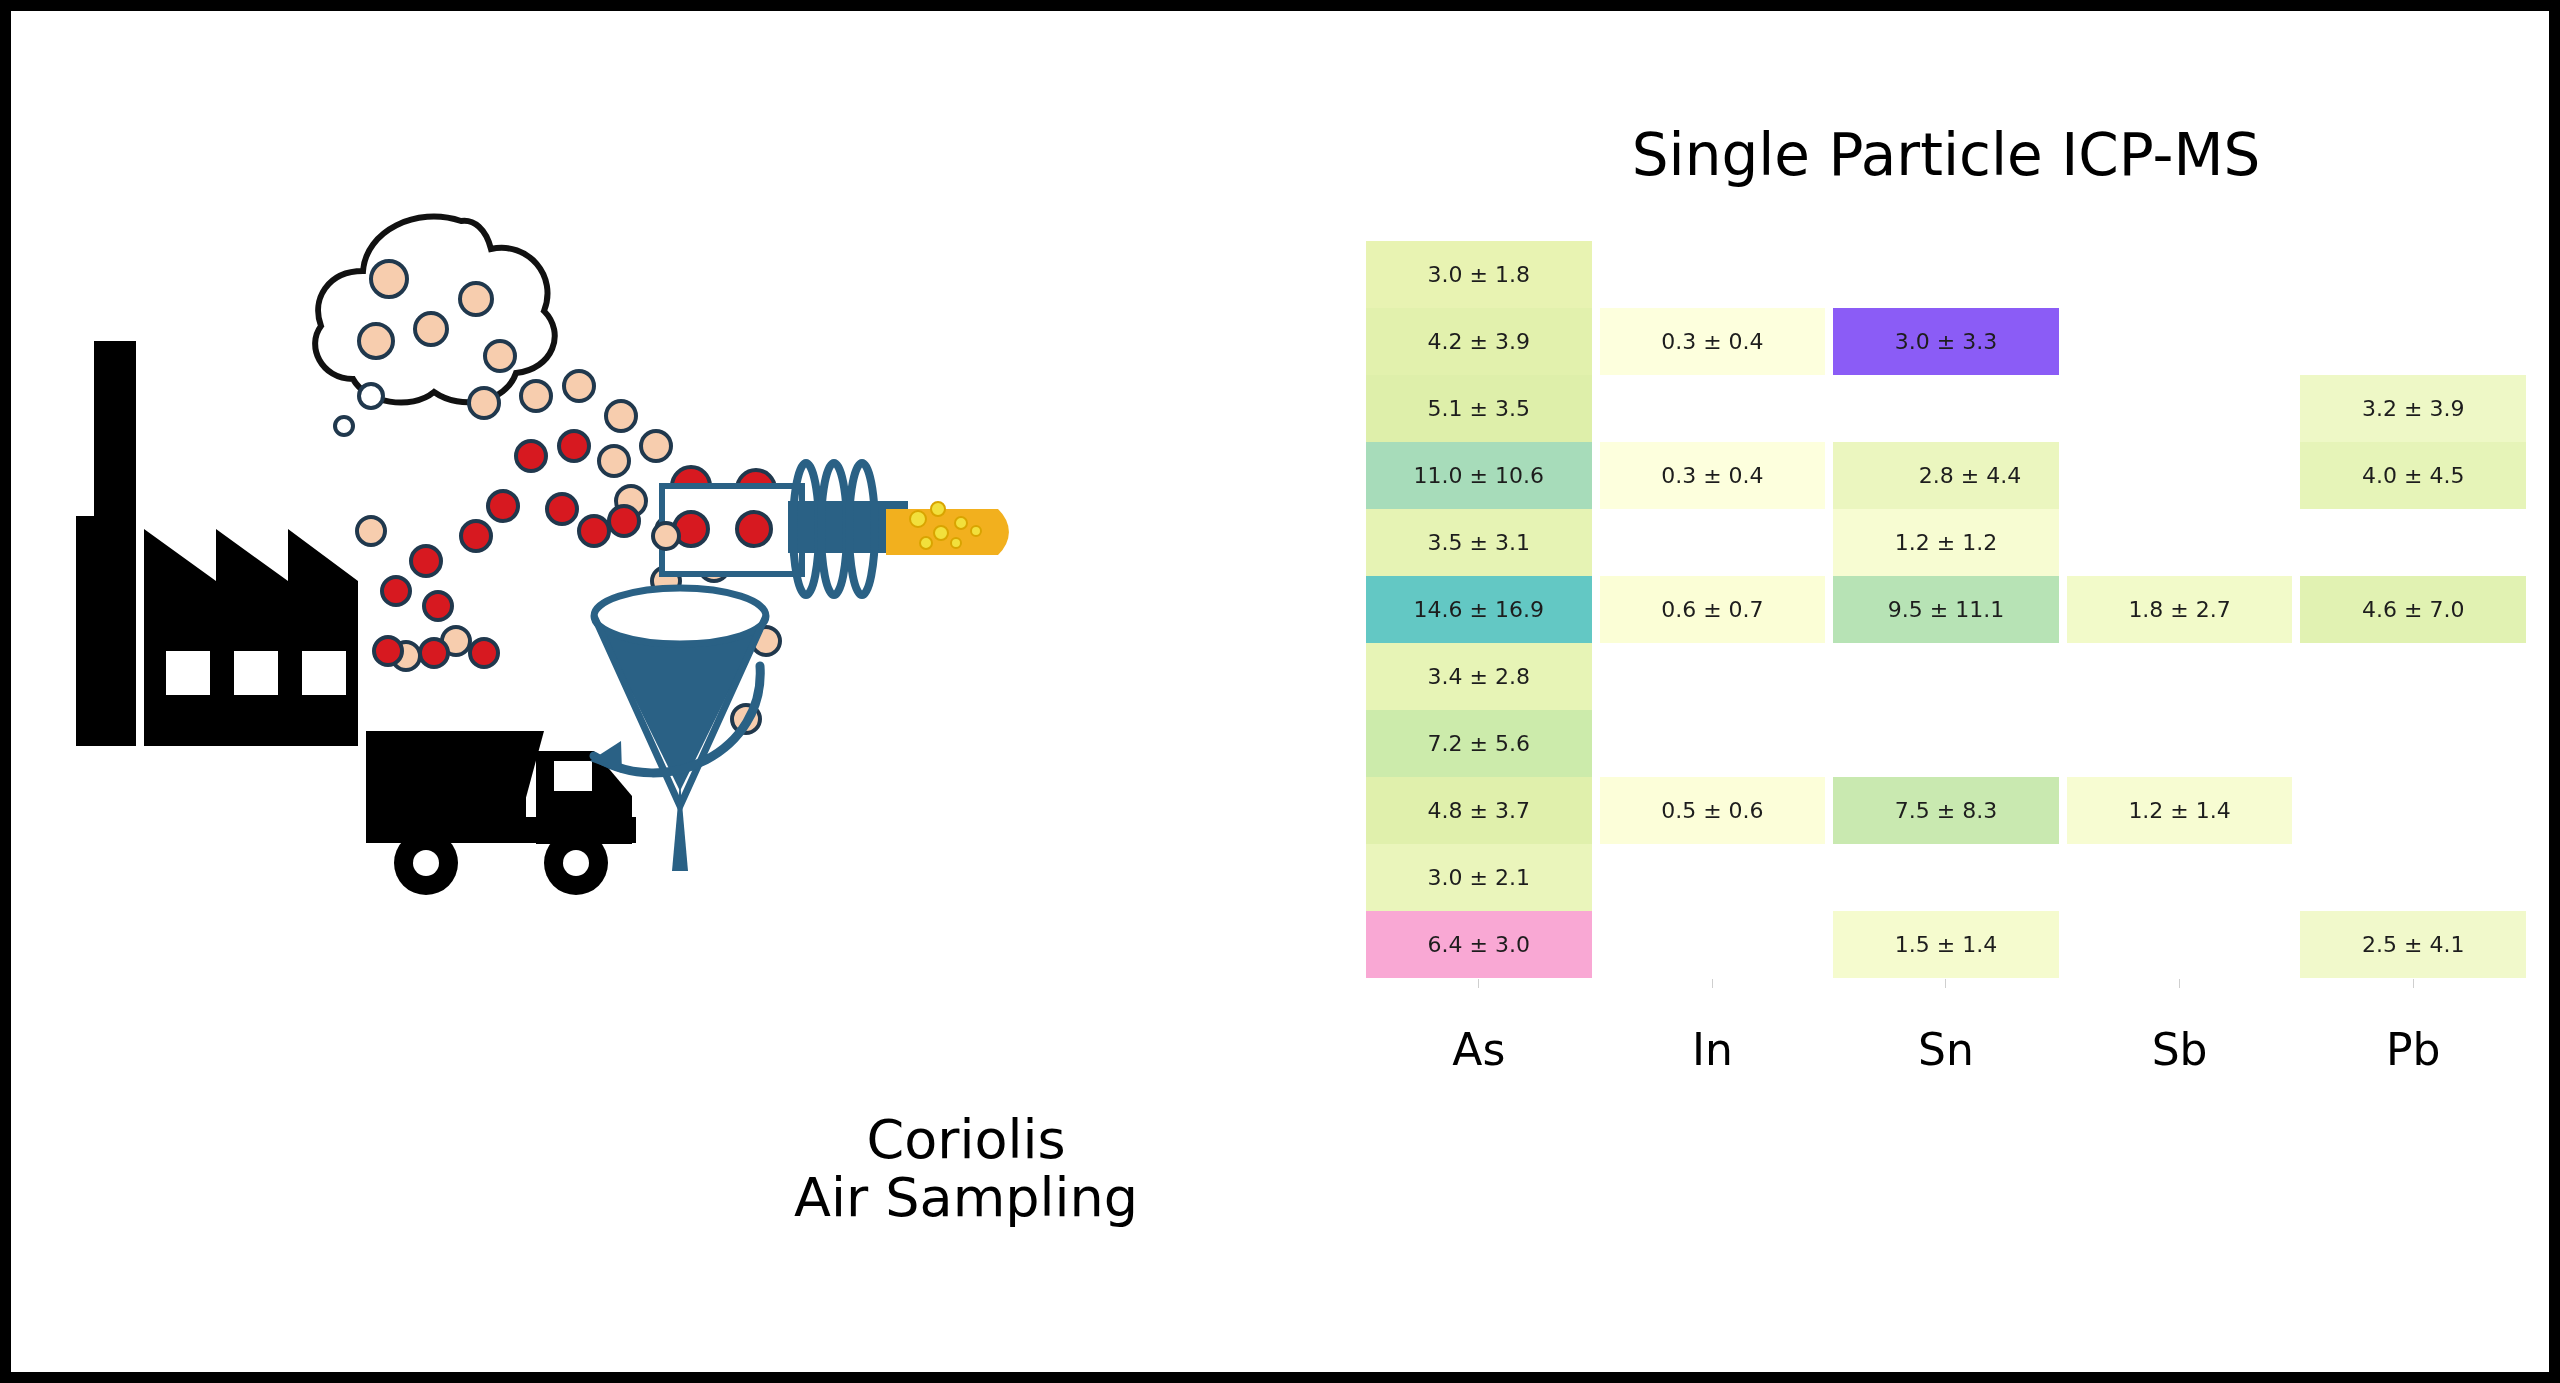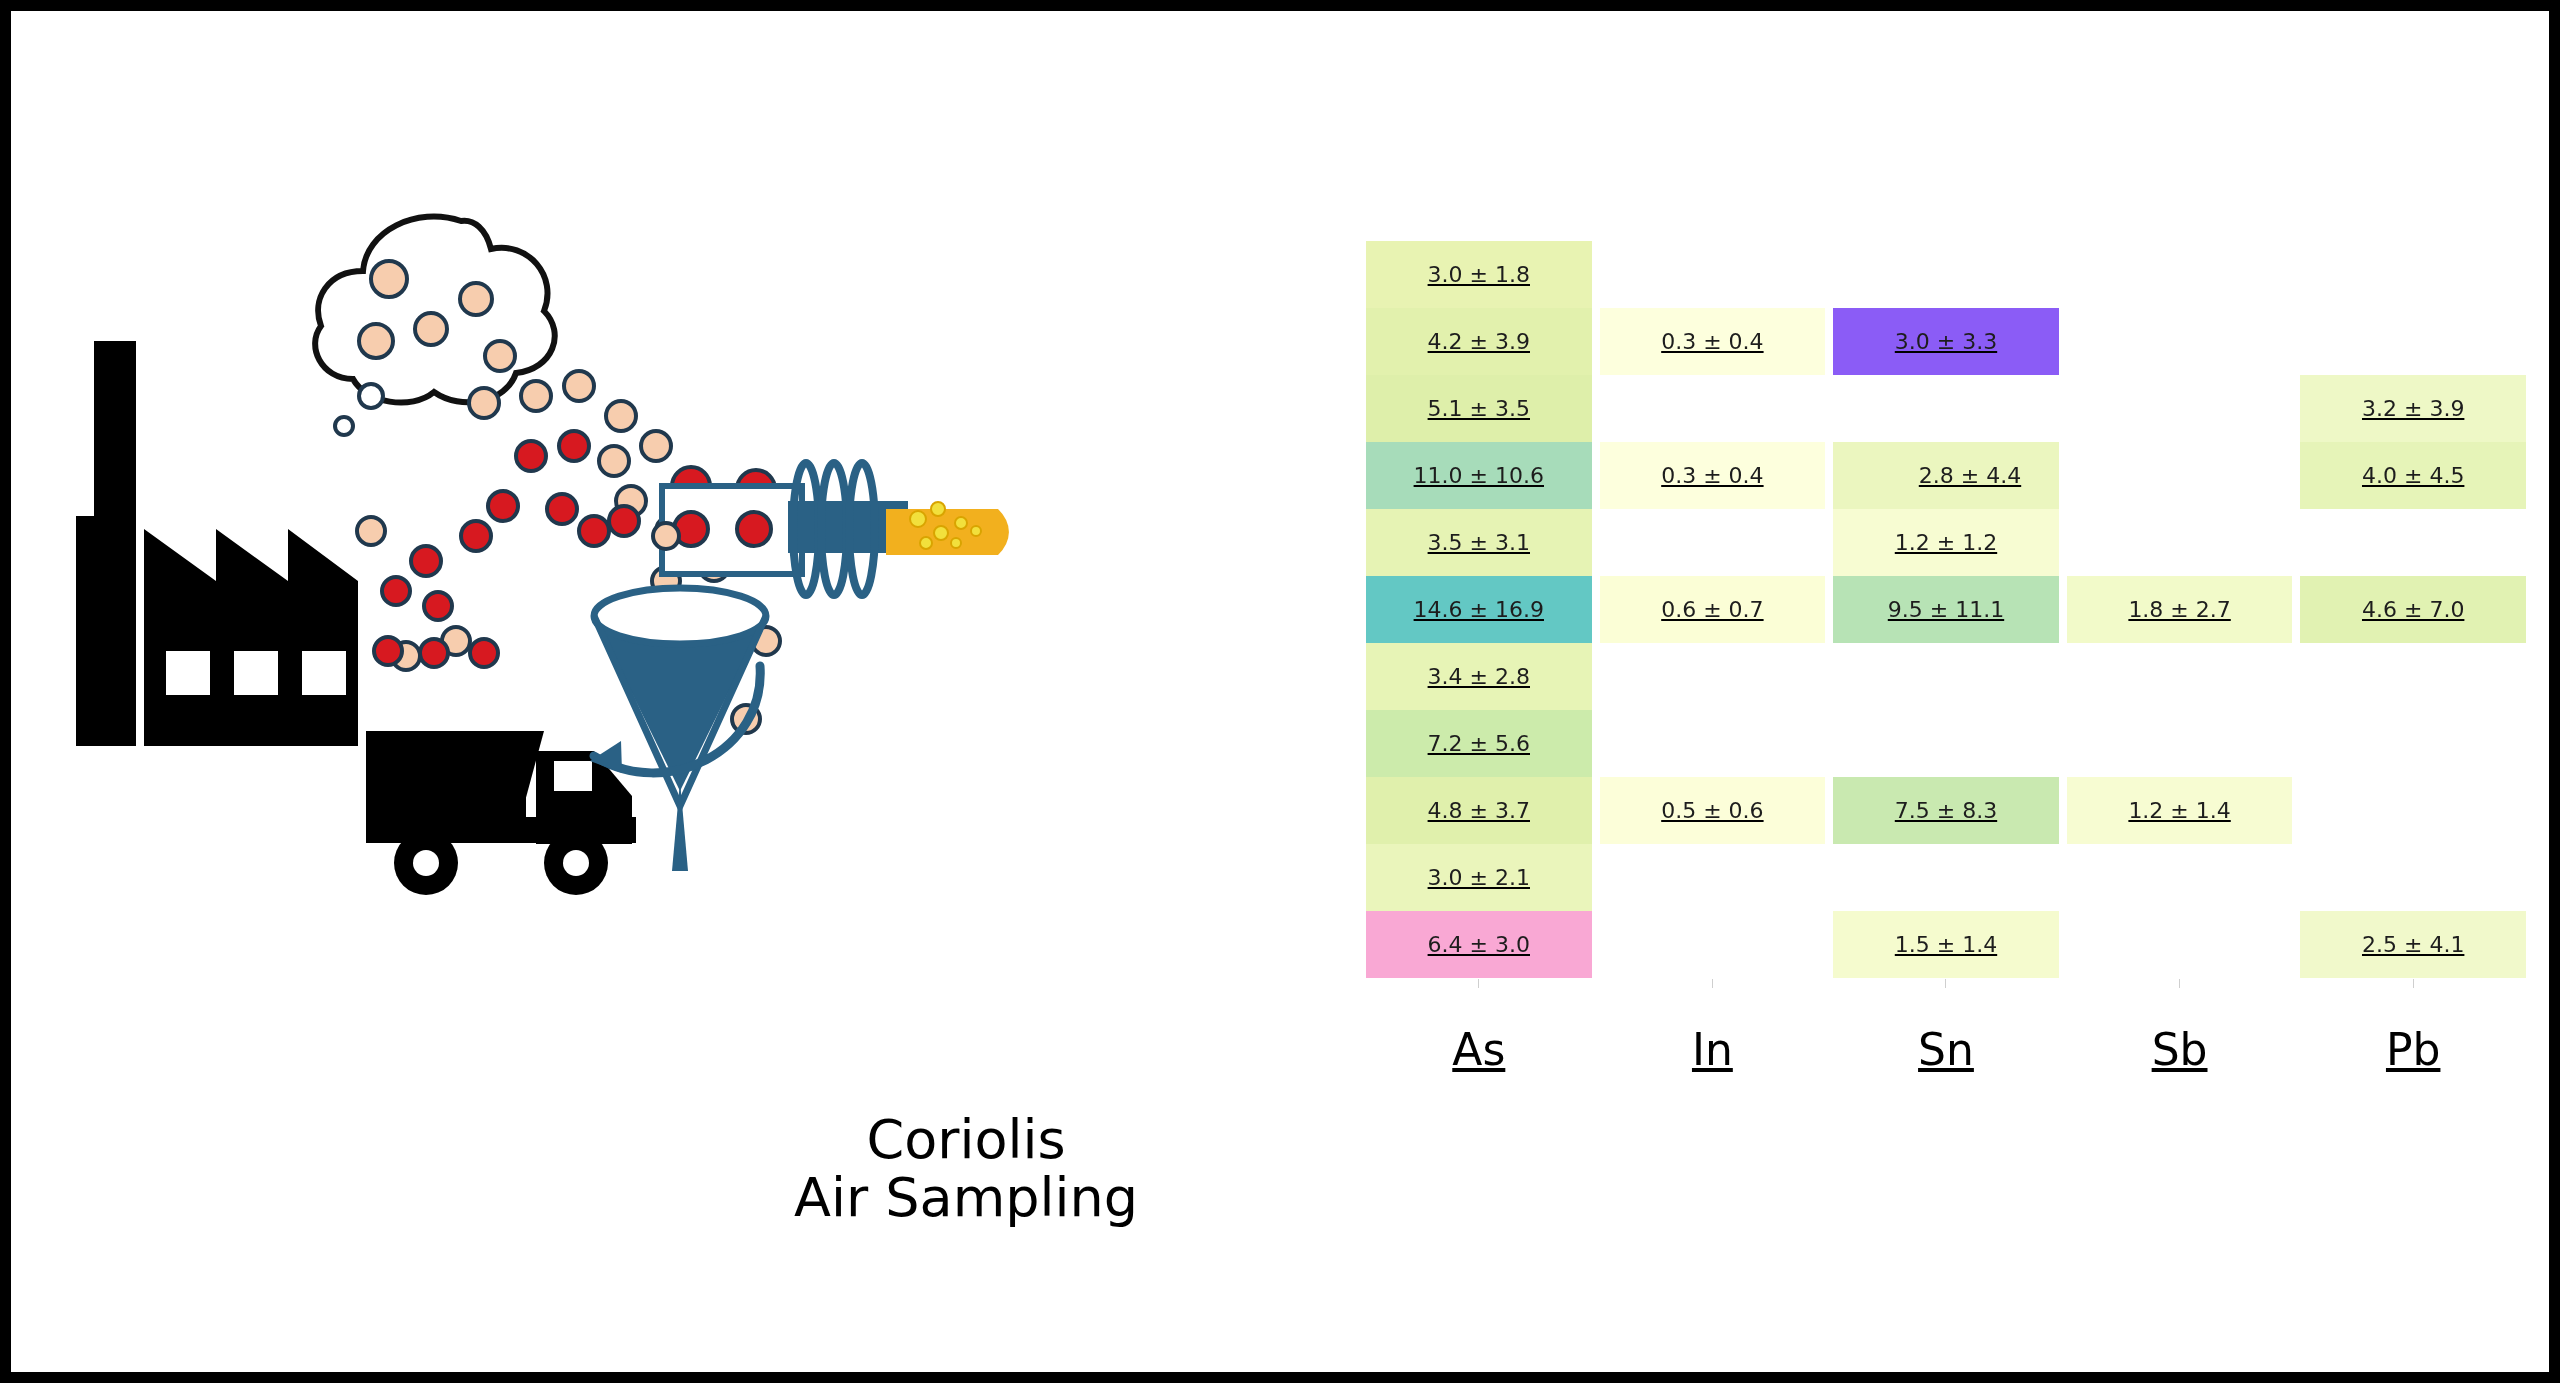--- a/index.html
+++ b/index.html
@@ -74,21 +74,20 @@
   #grid {
     position: absolute;
     left: 0;
     top: 120px;
     width: 1160px;
   }
   .grid-table {
     border-collapse: collapse;
     width: 1160px;
     table-layout: fixed;
-    text-decoration: underline;
   }
   .grid-table td.cell {
     height: 67px;
     text-align: center;
     vertical-align: middle;
     font-family: "DejaVu Sans", sans-serif;
     font-size: 22px;
     color: #1d1d1d;
     padding: 0;
     white-space: nowrap;
@@ -233,20 +232,21 @@
           <circle cx="688" cy="418" r="17" fill="#d71920" stroke="#20384d" stroke-width="4"></circle>
           <circle cx="600" cy="425" r="13" fill="#f7cdae" stroke="#20384d" stroke-width="4"></circle>
         </g>
       </svg>
 
       <div id="coriolis-caption">Coriolis
 Air Sampling</div>
     </div>
 
     <div id="heatmap">
+      <div id="heatmap-title">Single Particle ICP-MS</div>
       <div id="grid">
         <table class="grid-table">
           <tbody id="grid-body">
               <tr>
                 <td class="cell" style="background: rgb(232, 243, 178);">3.0 ± 1.8</td>
                 <td class="spacer"></td>
                 <td class="cell" style="background: transparent;"></td>
                 <td class="spacer"></td>
                 <td class="cell" style="background: transparent;"></td>
                 <td class="spacer"></td>

